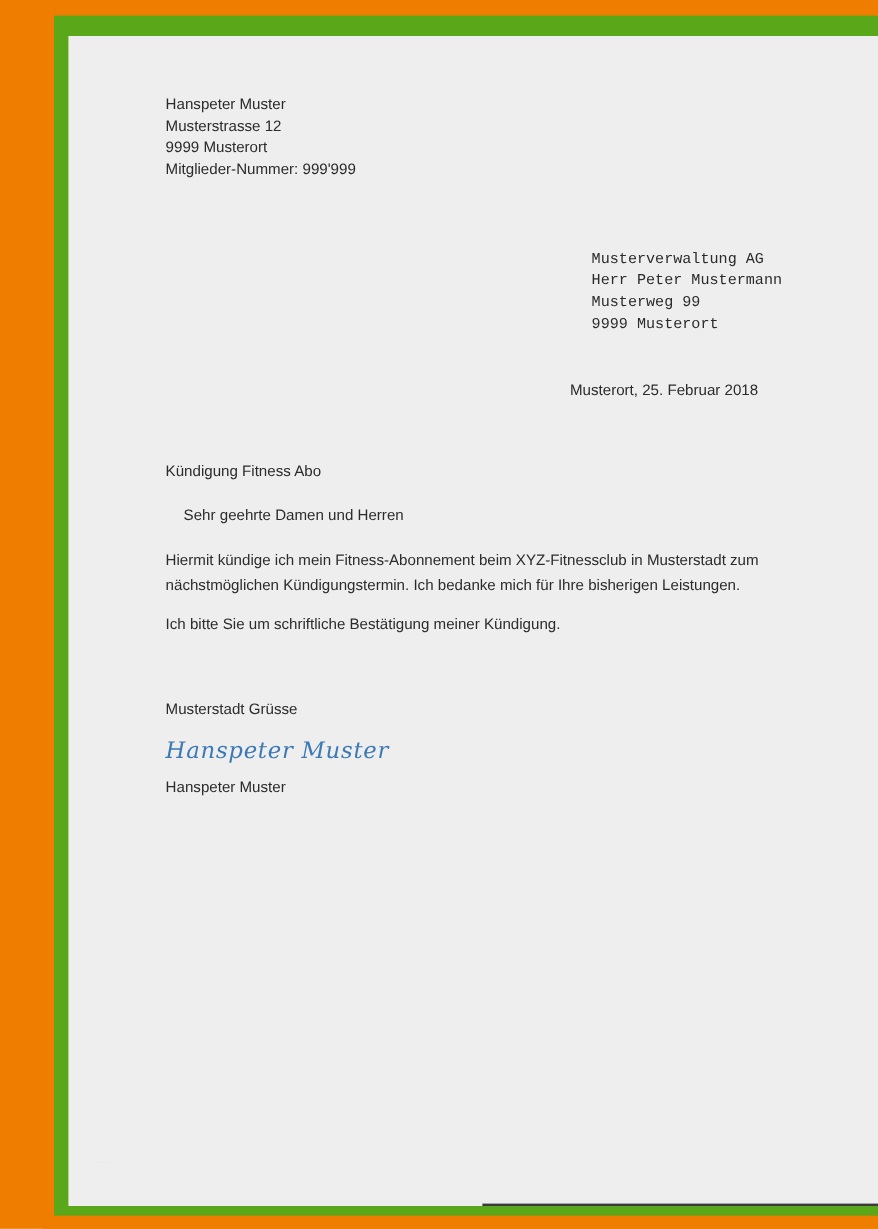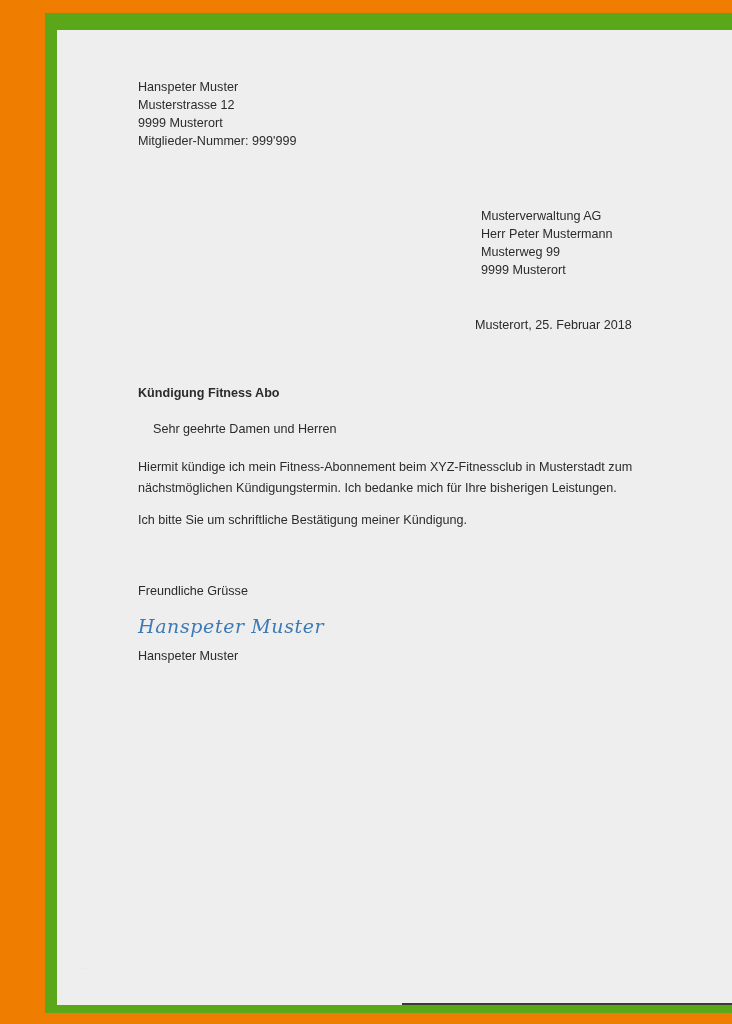--- a/index.html
+++ b/index.html
@@ -70,27 +70,27 @@
   
   .block {
     position: absolute;
     color: #2b2b2b;
     font-size: 12.6px;
     line-height: 18px;
     white-space: pre-line;
   }
 
   #sender-block   { left: 81px;  top: 48px;  }
-  #recipient-block{ left: 424px; top: 177px; }
+  #recipient-block{ left: 436px; top: 177px; font-family: Liberation Mono, monospace; }
   #date-line      { left: 418px; top: 286px; }
 
   #subject-line {
     left: 81px;
     top: 354px;
-    font-weight: bold;
+    font-weight: normal;
     font-size: 12.6px;
   }
 
   #salutation     { left: 96px; top: 390px; }
 
   #body-paragraph-1 {
     left: 81px;
     top: 427px;
     width: 540px;
     line-height: 21px;
@@ -146,21 +146,21 @@
       <div class="block" id="date-line">Musterort, 25. Februar 2018</div>
 
       <div class="block" id="subject-line">Kündigung Fitness Abo</div>
 
       <div class="block" id="salutation">Sehr geehrte Damen und Herren</div>
 
       <div class="block" id="body-paragraph-1">Hiermit kündige ich mein Fitness-Abonnement beim XYZ-Fitnessclub in Musterstadt zum nächstmöglichen Kündigungstermin. Ich bedanke mich für Ihre bisherigen Leistungen.</div>
 
       <div class="block" id="body-paragraph-2">Ich bitte Sie um schriftliche Bestätigung meiner Kündigung.</div>
 
-      <div class="block" id="closing">Freundliche Grüsse</div>
+      <div class="block" id="closing">Musterstadt Grüsse</div>
 
       <div class="block" id="signature-script">Hanspeter Muster</div>
 
       <div class="block" id="signature-name">Hanspeter Muster</div>
 
       <div id="sheet-watermark">····</div>
 
     </div>
   </div>
 </div>

